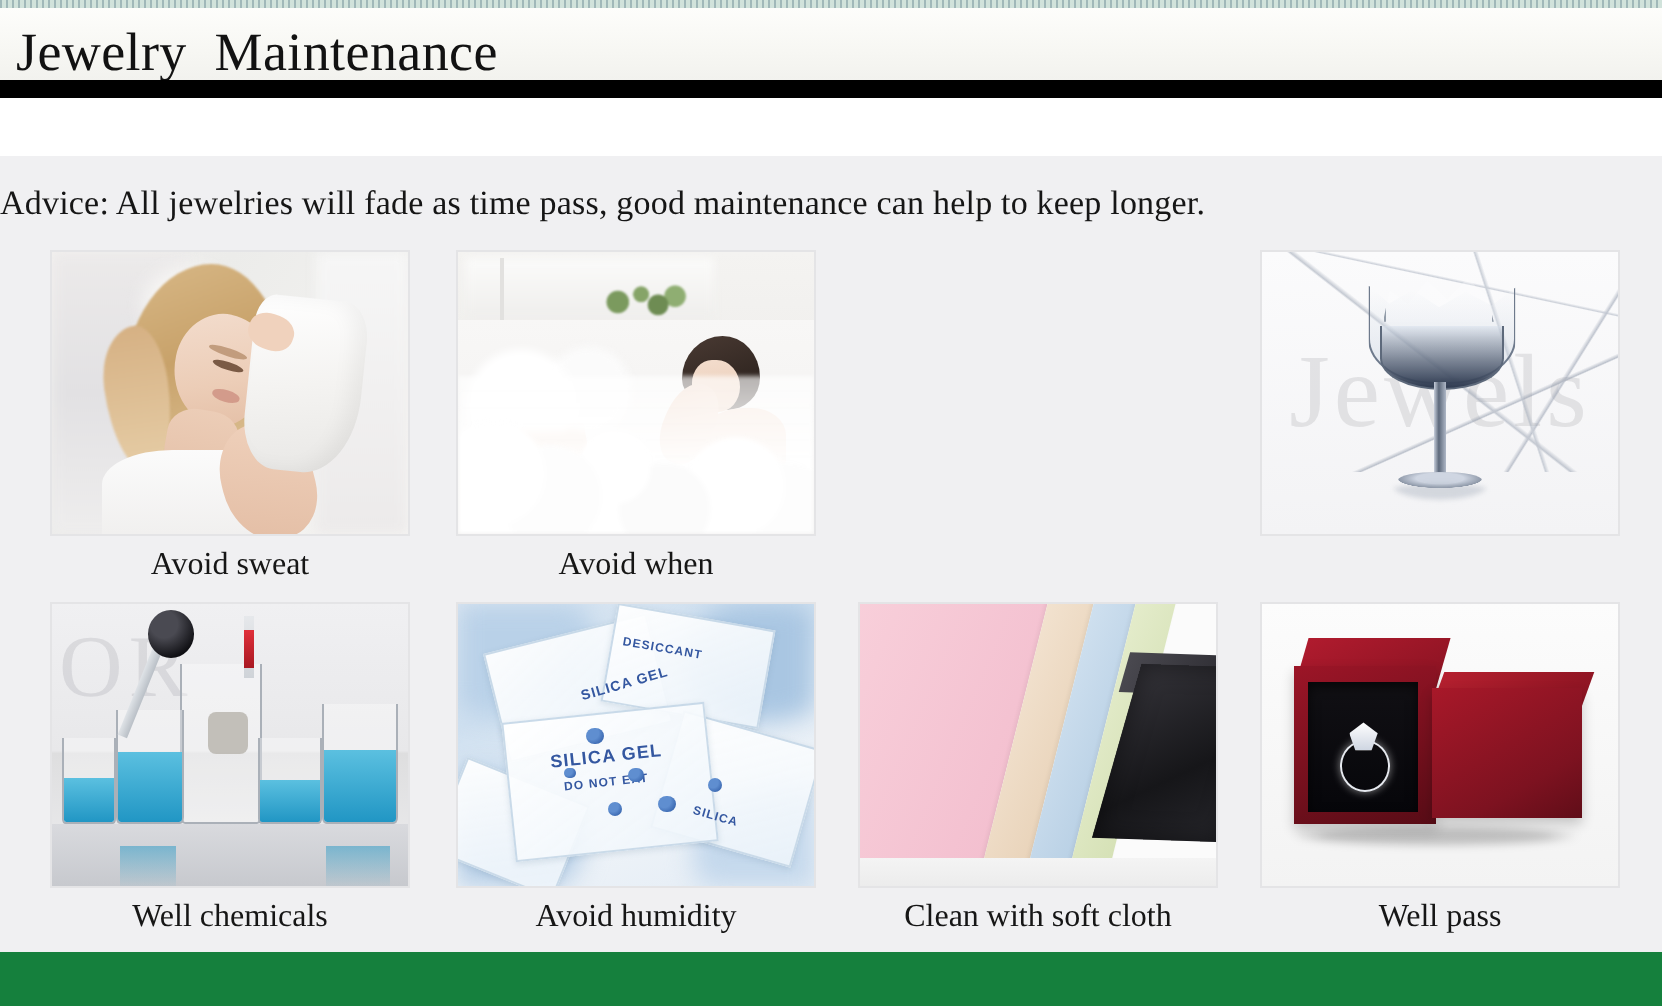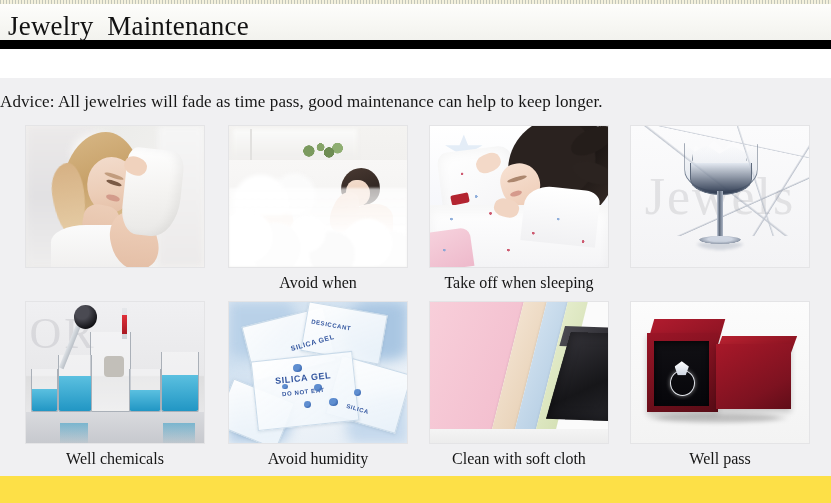--- a/index.html
+++ b/index.html
@@ -1,20 +1,20 @@
 <!DOCTYPE html>
 <html><head>
 <meta charset="utf-8">
 <style>
   html,body{margin:0;padding:0;}
   body{
     width:831px;height:503px;background:#ffffff;
     font-family:"Liberation Serif",serif;overflow:hidden;
   }
-  .page{position:relative;width:831px;height:503px;background:#fde047;}
+  .page{position:relative;width:831px;height:503px;background:#15803d;}
 
   
   .top-rule{
     position:absolute;left:0;top:0;width:831px;height:4px;
     background:repeating-linear-gradient(90deg,#b9c2cf 0 1px,#f2f4f7 1px 3px);
     opacity:.85;
   }
   .header{
     position:absolute;left:0;top:4px;width:831px;height:36px;
     background:linear-gradient(180deg,#fdfdfb 0%,#f7f7f3 60%,#f2f2ee 100%);
@@ -365,60 +365,40 @@
             <div class="sw-face"></div>
             <div class="sw-brow"></div>
             <div class="sw-eye"></div>
             <div class="sw-lip"></div>
             <div class="sw-neck"></div>
             <div class="sw-top"></div>
             <div class="sw-arm"></div>
             <div class="sw-towel"></div>
             <div class="sw-hand"></div>
           </div>
+          <div class="caption">Avoid sweat</div>
         </div>
 
         <div class="cell c1">
           <div class="thumb ph-bath">
             <div class="ba-win"></div>
             <div class="ba-winbar"></div>
             <div class="ba-plant"></div>
             <div class="ba-tub"></div>
             <div class="ba-knee"></div>
             <div class="ba-head"></div>
             <div class="ba-face"></div>
             <div class="ba-shoulder"></div>
             <div class="ba-arm"></div>
             <div class="ba-foam2"></div>
             <div class="ba-foam"></div>
           </div>
           <div class="caption">Avoid when</div>
         </div>
 
-        <div class="cell c2">
-          <div class="thumb ph-sleep">
-            <div class="sl-bg"></div>
-            <div class="sl-star"></div>
-            <div class="sl-pillow"></div>
-            <div class="sl-tag"></div>
-            <div class="sl-hair"></div>
-            <div class="sl-strand"></div>
-            <div class="sl-strand2"></div>
-            <div class="sl-face"></div>
-            <div class="sl-eyeline"></div>
-            <div class="sl-lip"></div>
-            <div class="sl-hand"></div>
-            <div class="sl-duvet"></div>
-            <div class="sl-shoulder"></div>
-            <div class="sl-hand2"></div>
-            <div class="sl-pinkcorner"></div>
-            <div class="sl-dots"></div>
-          </div>
-          <div class="caption">Take off when sleeping</div>
-        </div>
 
         <div class="cell c3">
           <div class="thumb ph-crash">
             <div class="watermark">Jewels</div>
             <div class="cr-shards"></div>
             <div class="cr-topshard"></div>
             <div class="cr-bowl"></div>
             <div class="cr-bowl2"></div>
             <div class="cr-stem"></div>
             <div class="cr-foot"></div>

